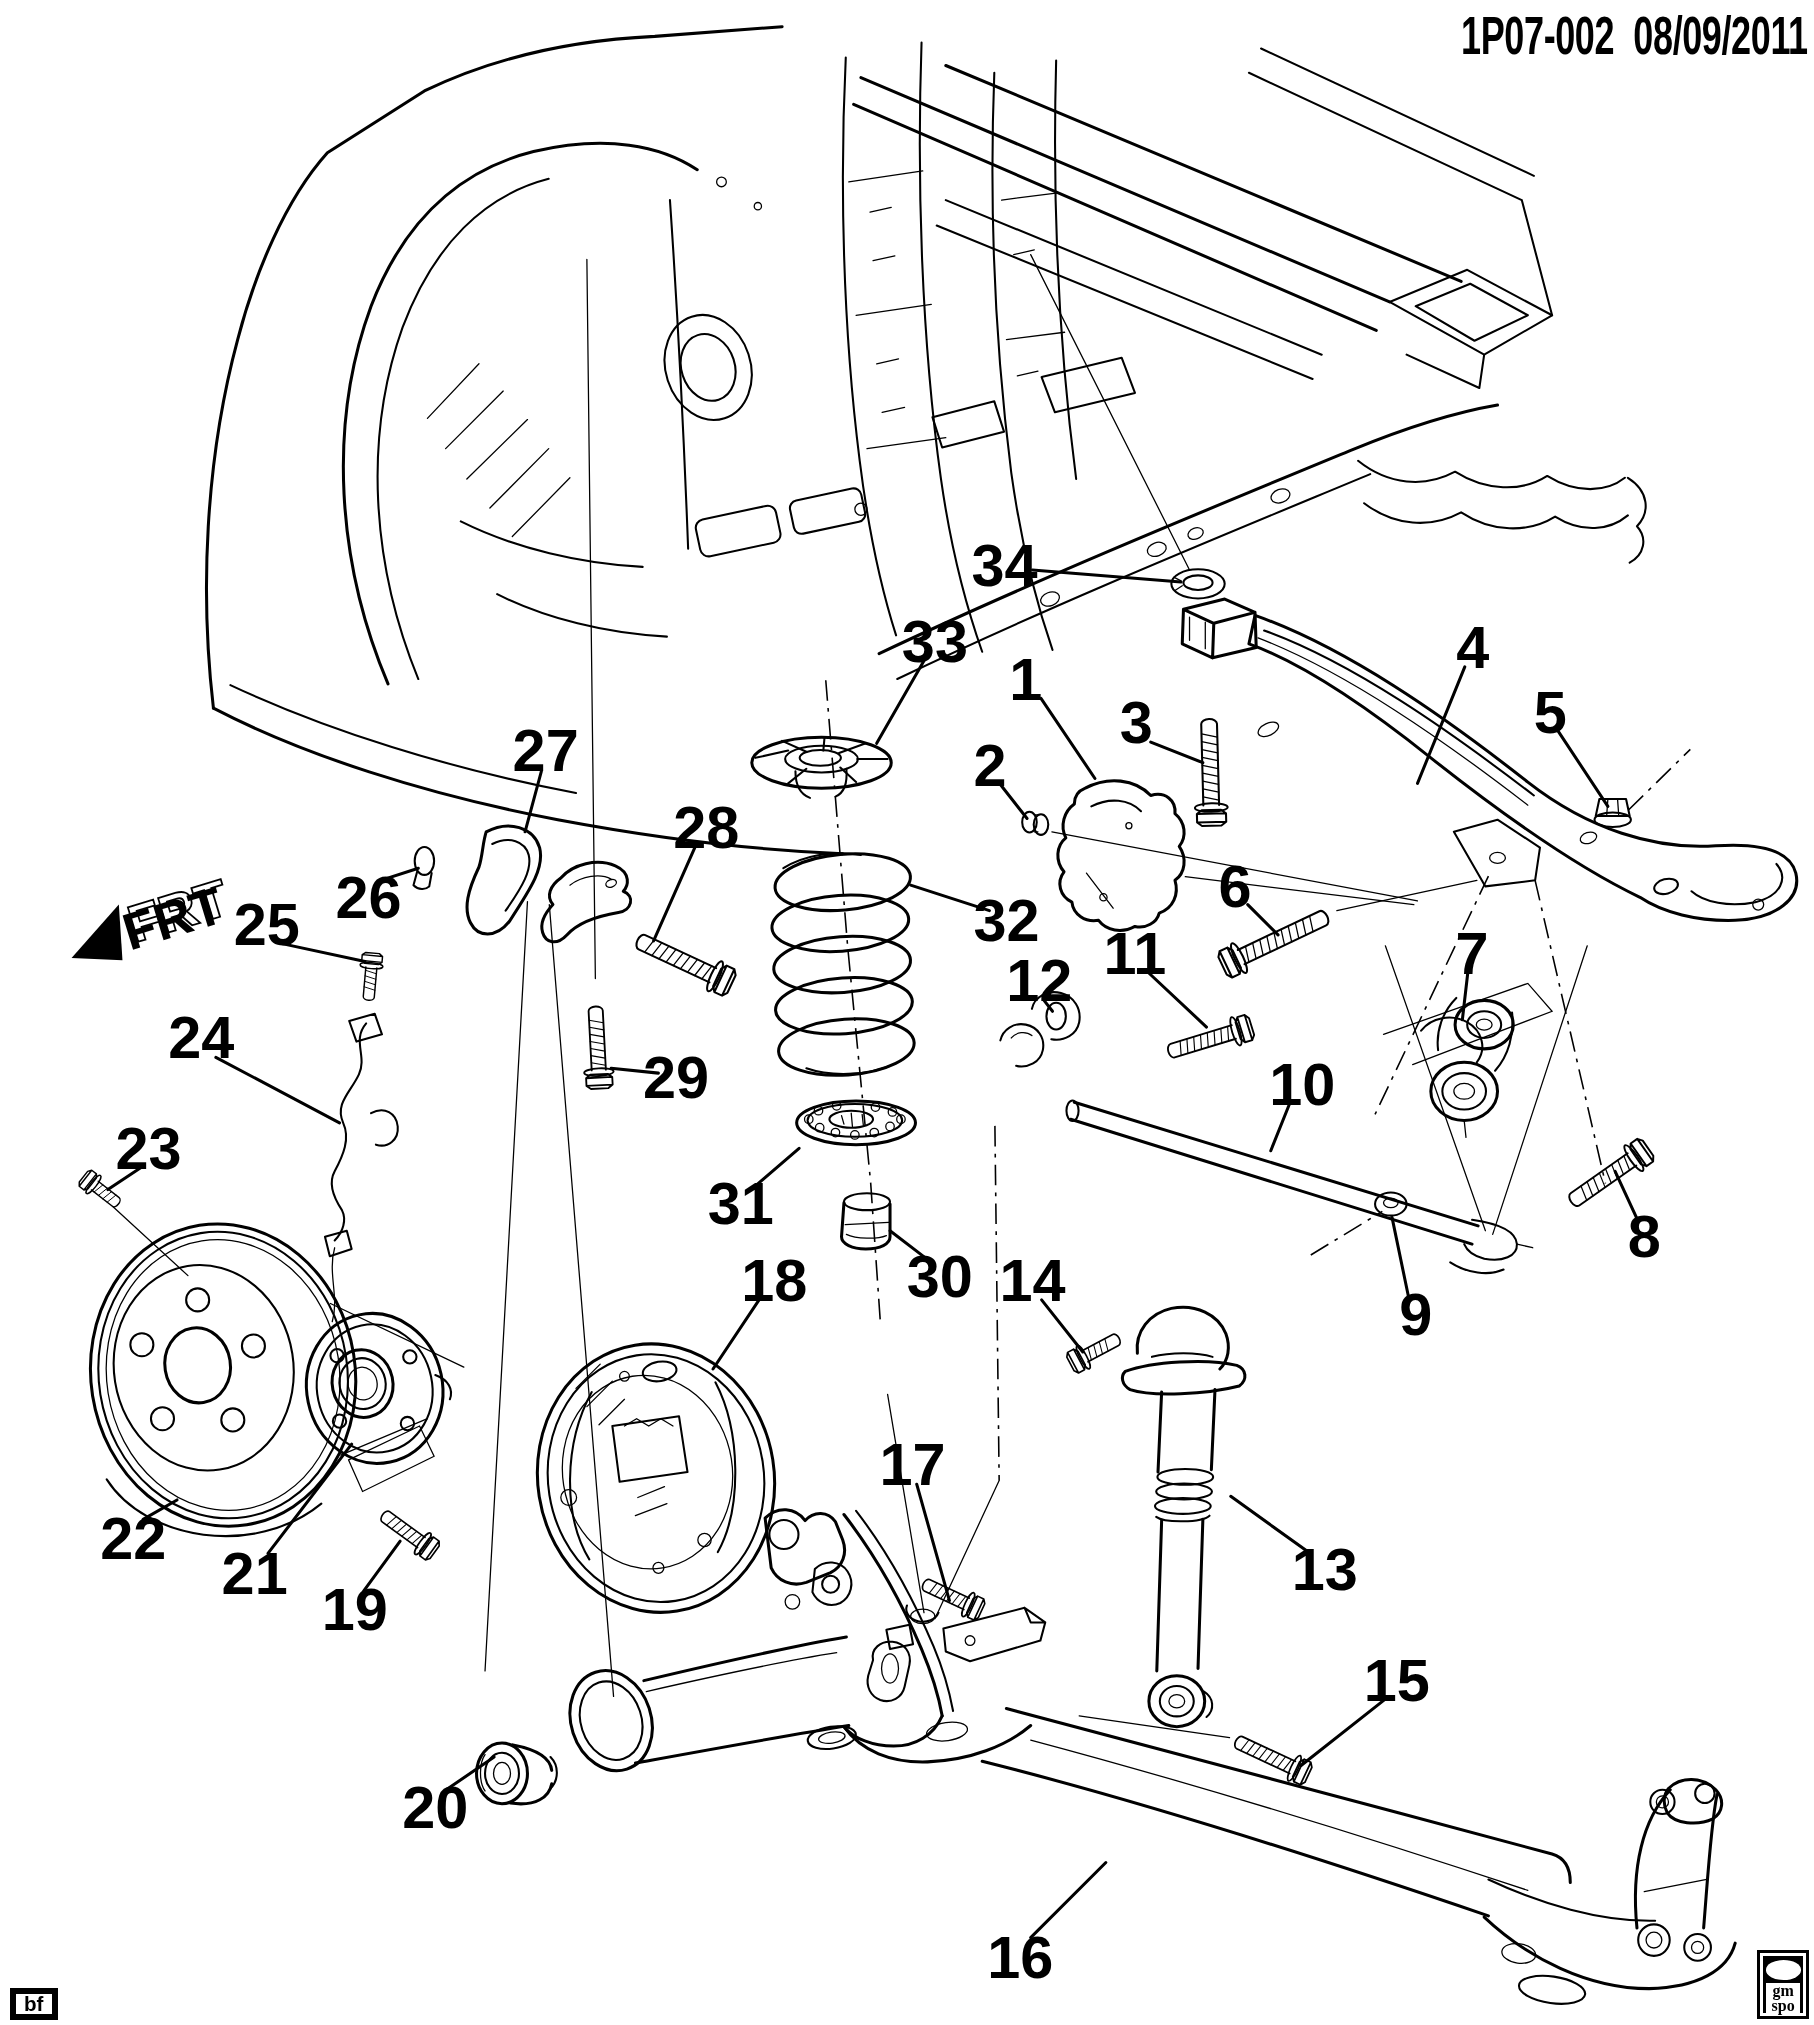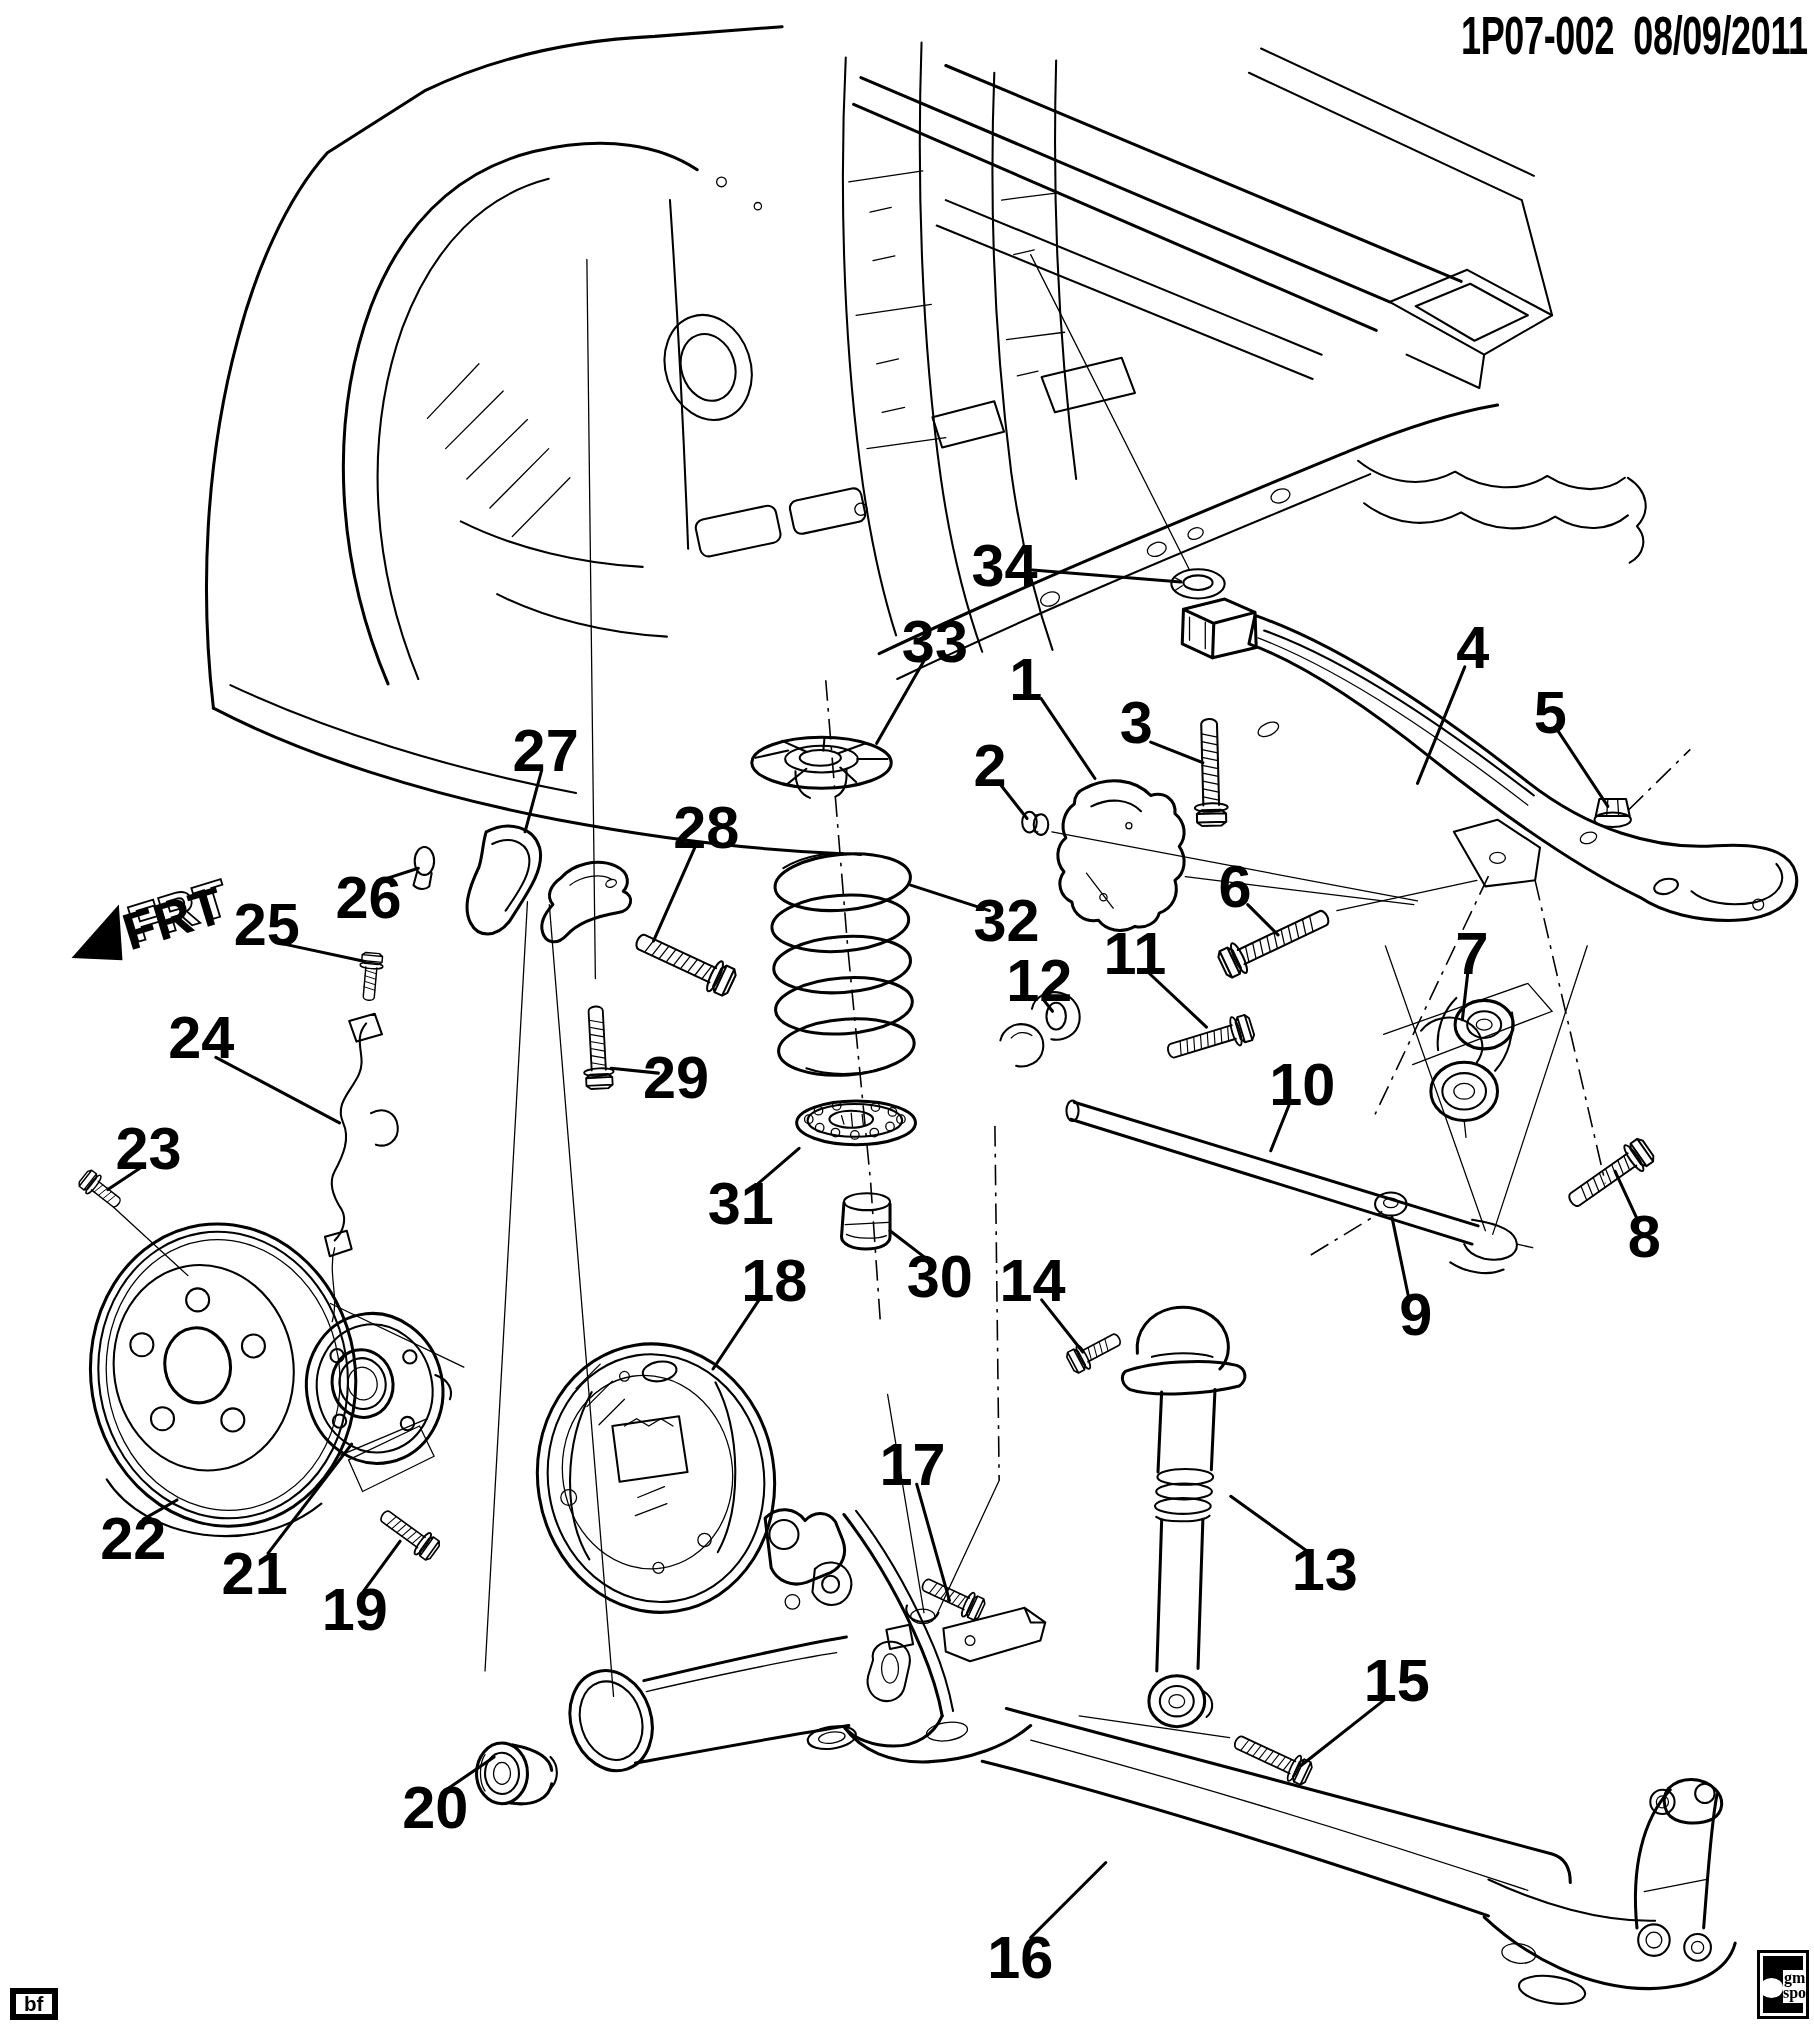--- a/index.html
+++ b/index.html
@@ -14,21 +14,21 @@
   .dash{fill:none;stroke:var(--ink);stroke-width:2.6;stroke-dasharray:34 12 6 12;}
   .fillk{fill:var(--ink);stroke:none;}
   .callout-text{font-family:"Liberation Sans",sans-serif;font-weight:bold;font-size:98px;fill:var(--ink);}
   .leader{stroke:var(--ink);stroke-width:5;fill:none;stroke-linecap:round;}
   .hdr{position:absolute;top:4.9px;right:6px;font-size:53px;font-weight:bold;
        letter-spacing:-0.6px;transform:scaleX(.68);transform-origin:top right;white-space:nowrap;color:var(--ink);}
   .bf-box{position:absolute;left:9.7px;bottom:4.9px;width:36px;height:20.6px;border:6px solid var(--ink);
           display:flex;align-items:center;justify-content:center;font-size:20.6px;color:var(--ink);font-weight:bold;}
   .gm-logo{position:absolute;right:4.9px;bottom:6px;width:46px;height:63px;background:var(--ink);
            border:3px solid var(--ink);box-shadow:inset 0 0 0 3px var(--paper);
-           display:flex;flex-direction:row;align-items:center;}
+           display:flex;flex-direction:column;align-items:center;}
   .gm-ell{width:35px;height:19.4px;background:var(--paper);border-radius:50%;margin-top:7.3px;}
   .gm-txt{width:34px;margin-top:3.6px;background:var(--paper);color:var(--ink);
           font-family:"Liberation Serif",serif;font-weight:bold;font-size:16px;line-height:.92;
           text-align:center;padding:1.2px 0 1.8px 0;}
   .frt-text{font-family:"Liberation Sans",sans-serif;font-weight:bold;font-size:86px;}
 </style>
 </head>
 <body>
 
 <div class="sheet">

